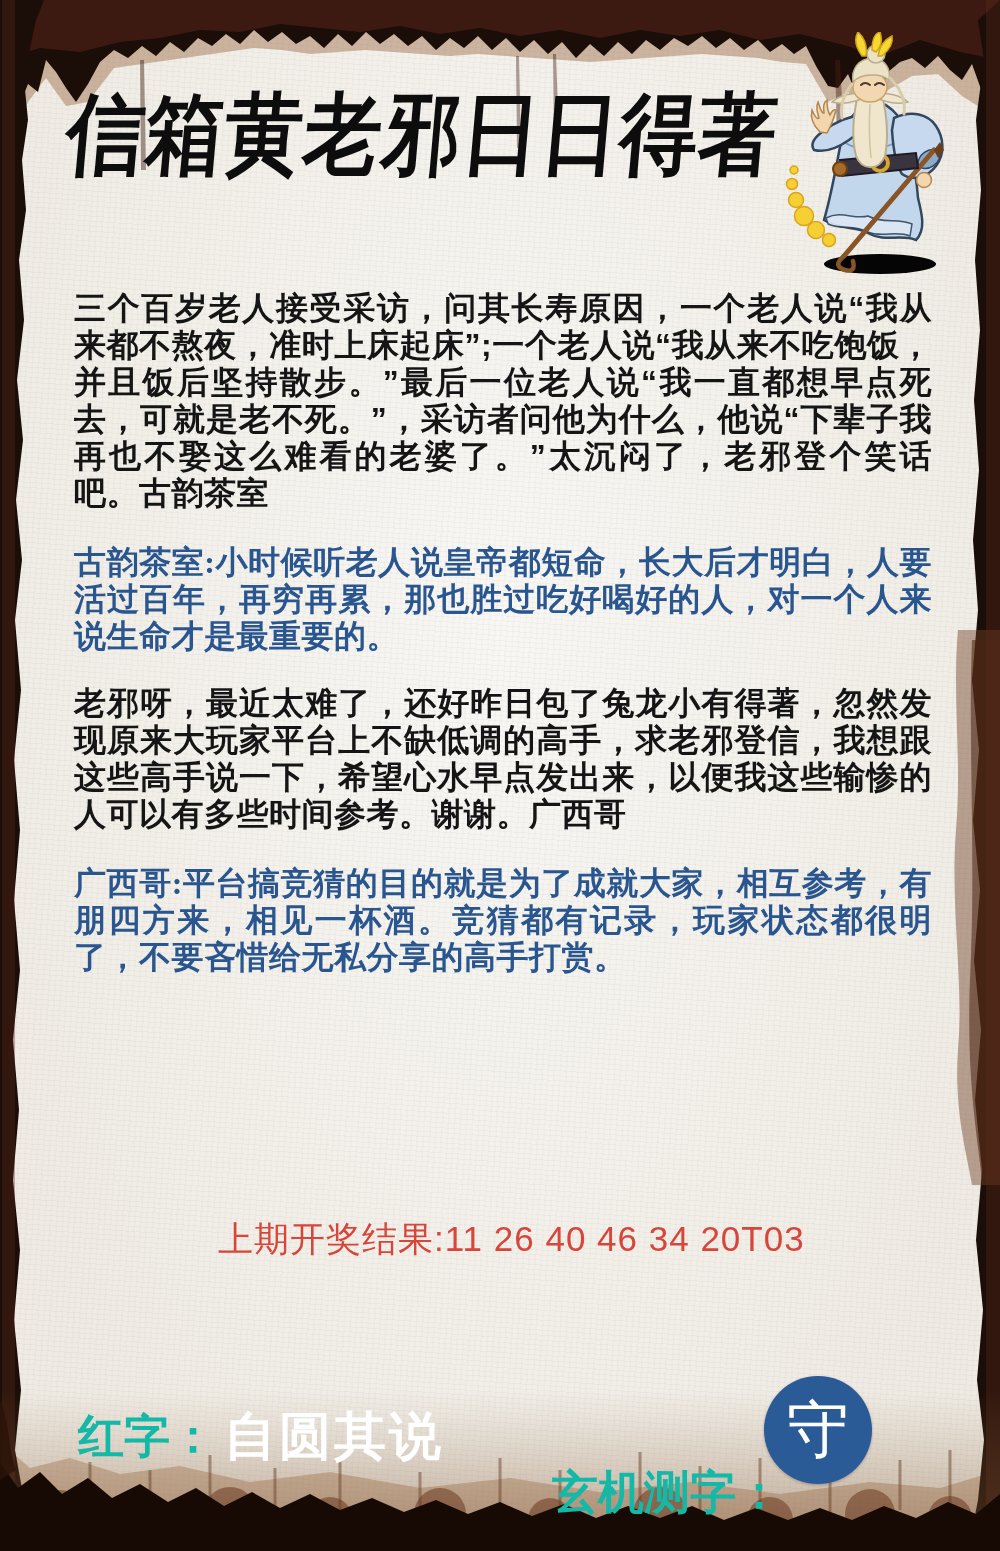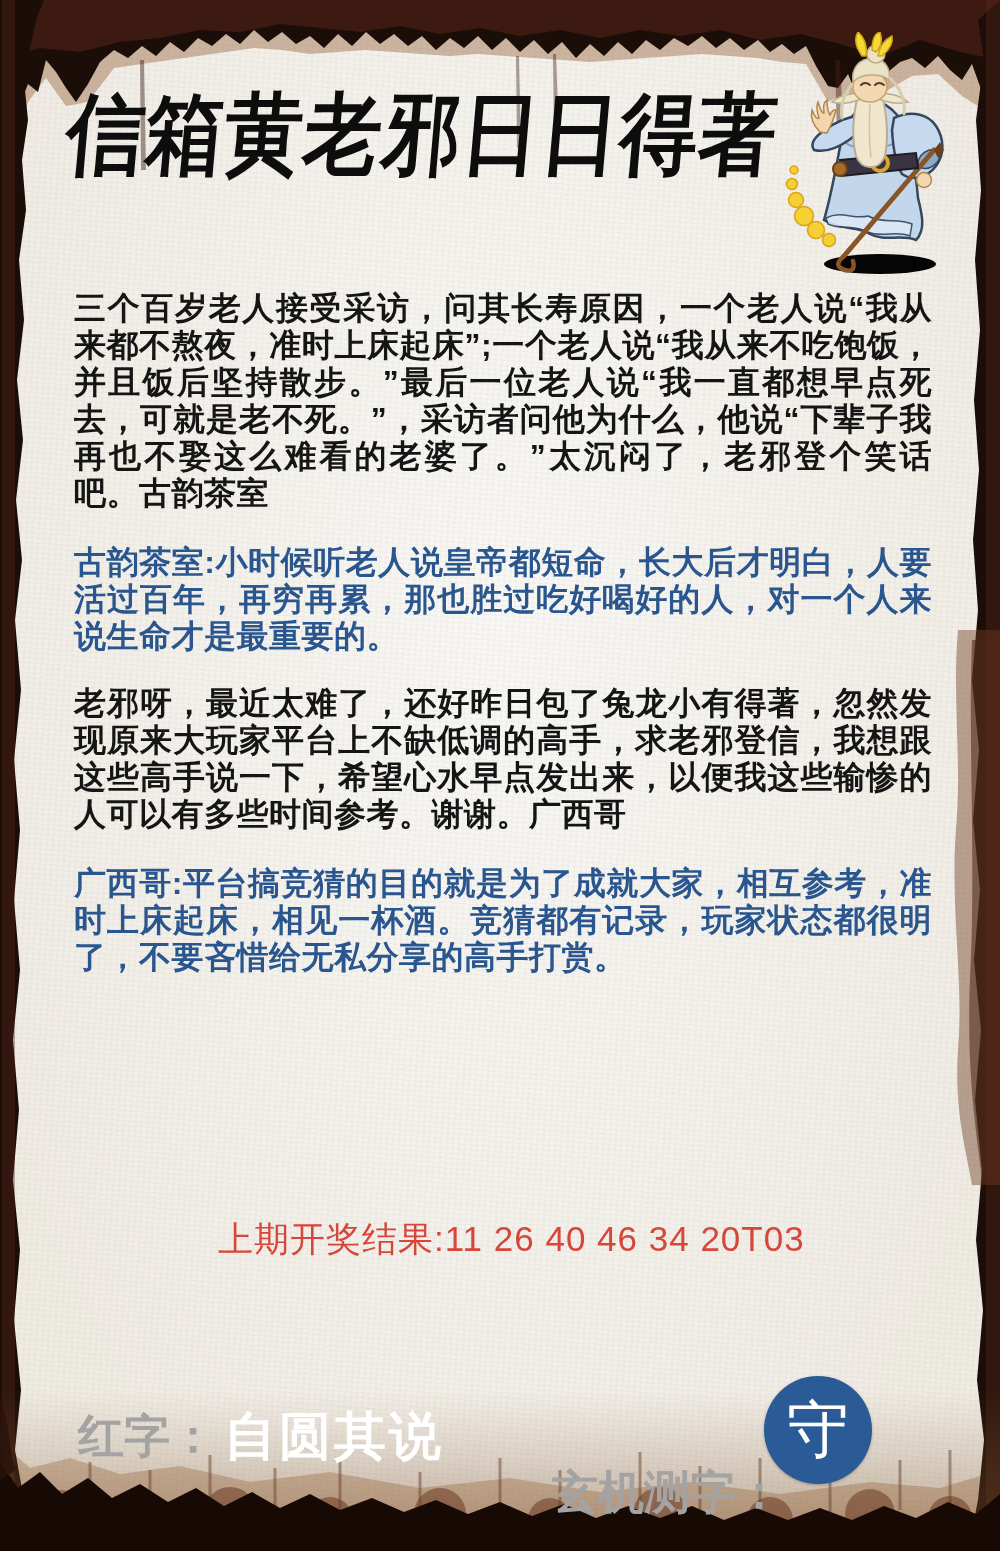--- a/index.html
+++ b/index.html
@@ -33,31 +33,31 @@
   }
   .mascot{position:absolute;left:782px;top:32px;z-index:3;}
 
   .letters{position:absolute;left:74px;top:290px;width:858px;}
   .para{
     margin:0 0 32px 0;
     font-size:32px;font-weight:bold;line-height:37px;
     color:#151515;text-align:justify;
     letter-spacing:0.5px;
   }
-  .para.blue{color:#2a568f;margin-bottom:30px;}
+  .para.blue{color:#2a568f;margin-bottom:30px;font-family:Liberation Serif, serif;}
   .para.p3{}
 
   .result{
     position:absolute;left:218px;top:1216px;
     font-size:35px;font-weight:400;color:#d6463a;letter-spacing:1px;
     white-space:nowrap;
   }
 
   .f-label{
-    position:absolute;font-size:46px;font-weight:900;color:#a3a3a3;white-space:nowrap;
+    position:absolute;font-size:46px;font-weight:900;color:#14b8a6;white-space:nowrap;
   }
   .f-label.red-lab{left:78px;top:1406px;}
   .f-label.mys-lab{left:552px;top:1462px;}
   .f-red{
     position:absolute;left:224px;top:1402px;
     font-size:52px;font-weight:900;color:#ffffff;letter-spacing:3px;white-space:nowrap;
   }
   .mystic-circle{
     position:absolute;left:764px;top:1376px;width:108px;height:108px;border-radius:50%;
     background:#2b5b97;display:flex;align-items:center;justify-content:center;
@@ -170,21 +170,21 @@
 
     <path d="M80,24 q-10,-14 -4,-24 q10,9 8,24 Z" fill="#f7d830" stroke="#caa51a" stroke-width="1.5"></path>
     <path d="M90,18 q0,-16 8,-18 q4,12 -4,20 Z" fill="#f7d830" stroke="#caa51a" stroke-width="1.5"></path>
     <path d="M100,24 q12,-10 10,-20 q-12,6 -14,20 Z" fill="#f7d830" stroke="#caa51a" stroke-width="1.5"></path>
   </svg>
 
   <div class="letters">
     <p class="para black">三个百岁老人接受采访，问其长寿原因，一个老人说“我从来都不熬夜，准时上床起床”;一个老人说“我从来不吃饱饭，并且饭后坚持散步。”最后一位老人说“我一直都想早点死去，可就是老不死。”，采访者问他为什么，他说“下辈子我再也不娶这么难看的老婆了。”太沉闷了，老邪登个笑话吧。古韵茶室</p>
     <p class="para blue">古韵茶室:小时候听老人说皇帝都短命，长大后才明白，人要活过百年，再穷再累，那也胜过吃好喝好的人，对一个人来说生命才是最重要的。</p>
     <p class="para black p3">老邪呀，最近太难了，还好昨日包了兔龙小有得著，忽然发现原来大玩家平台上不缺低调的高手，求老邪登信，我想跟这些高手说一下，希望心水早点发出来，以便我这些输惨的人可以有多些时间参考。谢谢。广西哥</p>
-    <p class="para blue">广西哥:平台搞竞猜的目的就是为了成就大家，相互参考，准时上床起床，相见一杯酒。竞猜都有记录，玩家状态都很明了，不要吝惜给无私分享的高手打赏。</p>
+    <p class="para blue">广西哥:平台搞竞猜的目的就是为了成就大家，相互参考，有朋四方来，相见一杯酒。竞猜都有记录，玩家状态都很明了，不要吝惜给无私分享的高手打赏。</p>
   </div>
 
   <div class="result">上期开奖结果:11 26 40 46 34 20T03</div>
 
   <div class="f-label red-lab">红字：</div>
   <div class="f-red">自圆其说</div>
   <div class="f-label mys-lab">玄机测字：</div>
   <div class="mystic-circle">
     <span class="char">守</span>
   </div>

